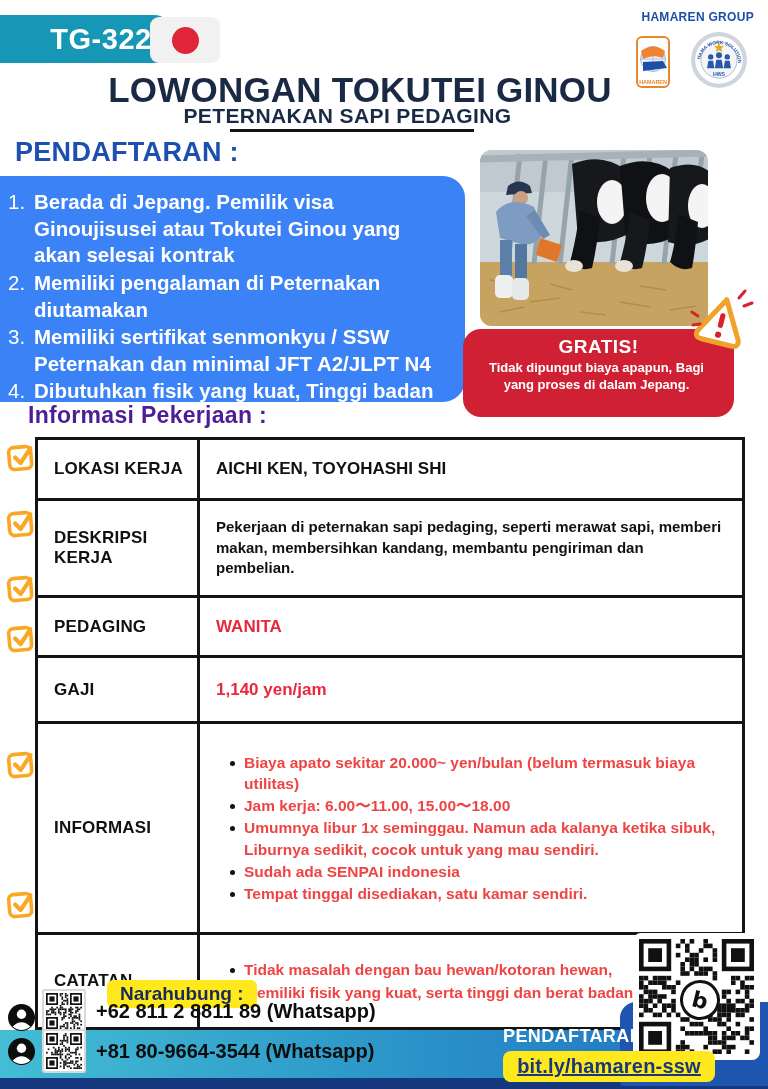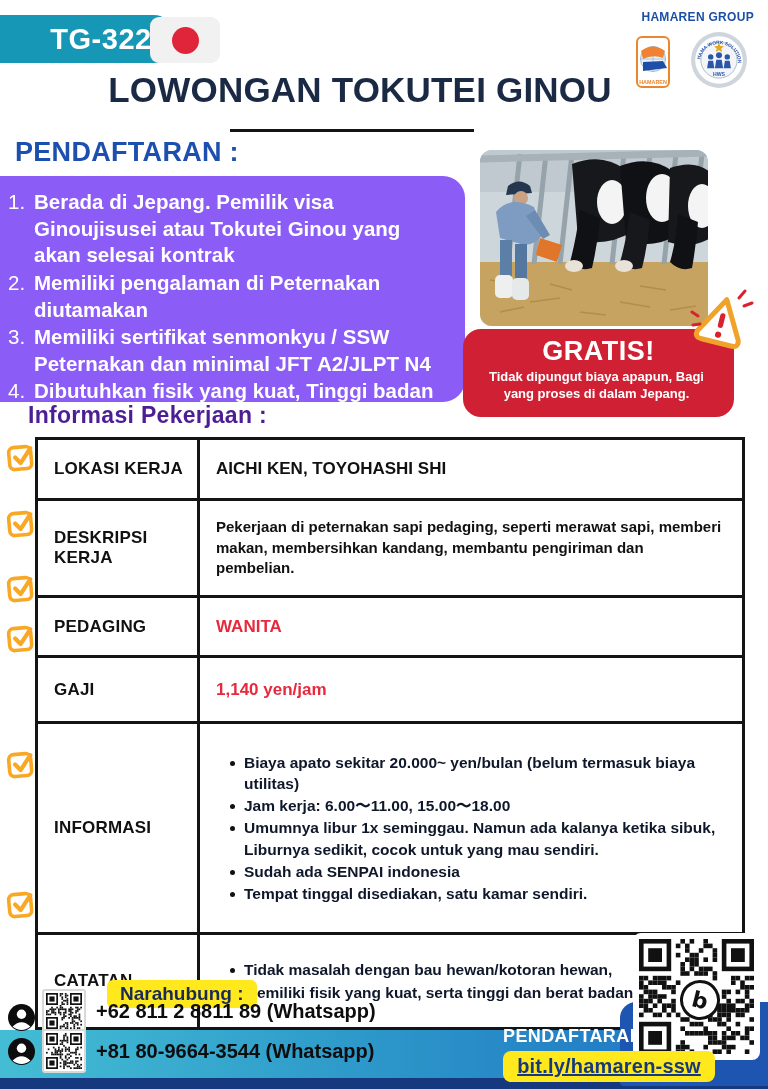--- a/index.html
+++ b/index.html
@@ -35,62 +35,62 @@
     font-size:21px;font-weight:800;color:#1b2a44;letter-spacing:.4px;
   }
   .title-rule{position:absolute;left:230px;top:129px;width:244px;height:3px;background:#141414;}
   
   .req-heading{
     position:absolute;left:15px;top:137px;margin:0;
     font-size:27px;font-weight:800;color:#1d4fae;letter-spacing:.3px;
   }
   .req-box{
     position:absolute;left:0;top:176px;width:465px;height:226px;
-    background:#8b5cf6;border-radius:0 22px 22px 0;color:#fff;
+    background:#3b82f6;border-radius:0 22px 22px 0;color:#fff;
   }
   .req-box ol{margin:13px 14px 0 34px;padding:0;counter-reset:req;}
   .req-box li{
     list-style:none;counter-increment:req;position:relative;
     font-size:20.5px;font-weight:700;line-height:1.3;margin-bottom:1px;
   }
   .req-box li::before{
     content:counter(req)".";position:absolute;left:-26px;font-weight:500;
   }
   
   .photo{
     position:absolute;left:480px;top:150px;width:228px;height:176px;
     border-radius:12px;overflow:hidden;background:#cdd6da;
   }
   .warning-icon{position:absolute;left:688px;top:286px;width:66px;height:66px;z-index:6;}
   .gratis-box{
     position:absolute;left:463px;top:329px;width:271px;height:88px;
     background:#cf2133;border-radius:18px;color:#fff;text-align:center;z-index:5;
   }
-  .gratis-title{font-size:27px;font-weight:800;margin-top:7px;letter-spacing:.5px;}
+  .gratis-title{font-size:19px;font-weight:800;margin-top:7px;letter-spacing:.5px;}
   .gratis-text{font-size:13px;font-weight:700;line-height:1.3;padding:2px 18px 0 14px;}
   
   .job-heading{
     position:absolute;left:28px;top:402px;margin:0;
     font-size:23px;font-weight:800;color:#4c1d95;letter-spacing:.3px;
   }
   table.job-table{
     position:absolute;left:35px;top:437px;width:710px;
     border-collapse:collapse;table-layout:fixed;
   }
   table.job-table td{border:3px solid #141414;vertical-align:middle;}
   td.lbl{width:162px;padding-left:16px;font-size:17px;font-weight:800;letter-spacing:.2px;color:#111;}
   td.val{padding:8px 16px;font-size:17px;font-weight:800;color:#111;}
   td.val.para{font-size:15px;font-weight:700;line-height:1.38;}
   td.val.red{color:#e8293d;}
   tr.h48 td{height:42px;margin-left:36px;} tr.h84 td{height:78px;} tr.h47 td{height:41px;}
   tr.h53 td{height:47px;} tr.h198 td{height:192px;} tr.h82 td{height:76px;}
   ul.blt{margin:0;padding:0 0 0 14px;list-style:none;}
   ul.blt li{
     position:relative;font-size:15.5px;font-weight:700;line-height:1.36;
-    padding-left:14px;color:#0f172a;margin:1px 0;
+    padding-left:14px;color:#ef4444;margin:1px 0;
   }
   ul.blt li::before{
     content:"";position:absolute;left:0;top:9px;width:5px;height:5px;border-radius:50%;background:#111;
   }
   .checkbox{position:absolute;left:6px;width:31px;height:31px;z-index:2;}
   .cb-1{top:441px;}.cb-2{top:507px;}.cb-3{top:572px;}.cb-4{top:622px;}.cb-5{top:748px;}.cb-6{top:888px;}
   
   .band{
     position:absolute;left:0;top:1030px;width:768px;height:50px;
     background:linear-gradient(90deg,#44bdd4 0%,#2e9aca 45%,#1d6ec2 100%);z-index:1;
@@ -178,20 +178,21 @@
         <path d="M16.5 36 l1.2 -7.2 h4.6 l1.2 7.2 z"></path>
       <circle cx="28" cy="23.5" r="2.9"></circle>
         <path d="M24 36 l1.4 -8.2 h5.2 l1.4 8.2 z"></path>
       <circle cx="36" cy="25" r="2.6"></circle>
         <path d="M32.5 36 l1.2 -7.2 h4.6 l1.2 7.2 z"></path>
     </g>
     <text x="28" y="43.5" font-size="5" font-weight="bold" fill="#2b57a8" text-anchor="middle">HWS</text>
   </svg>
 
   <h1 class="title">LOWONGAN TOKUTEI GINOU</h1>
+  <h2 class="subtitle">PETERNAKAN SAPI PEDAGING</h2>
   <div class="title-rule"></div>
 
   <h3 class="req-heading">PENDAFTARAN :</h3>
   <div class="req-box">
     <ol>
       <li>Berada di Jepang. Pemilik visa Ginoujisusei atau Tokutei Ginou yang akan selesai kontrak</li>
       <li>Memiliki pengalaman di Peternakan diutamakan</li>
       <li>Memiliki sertifikat senmonkyu / SSW Peternakan dan minimal JFT A2/JLPT N4</li>
       <li>Dibutuhkan fisik yang kuat, Tinggi badan &amp; berat badan Ideal</li>
     </ol>

